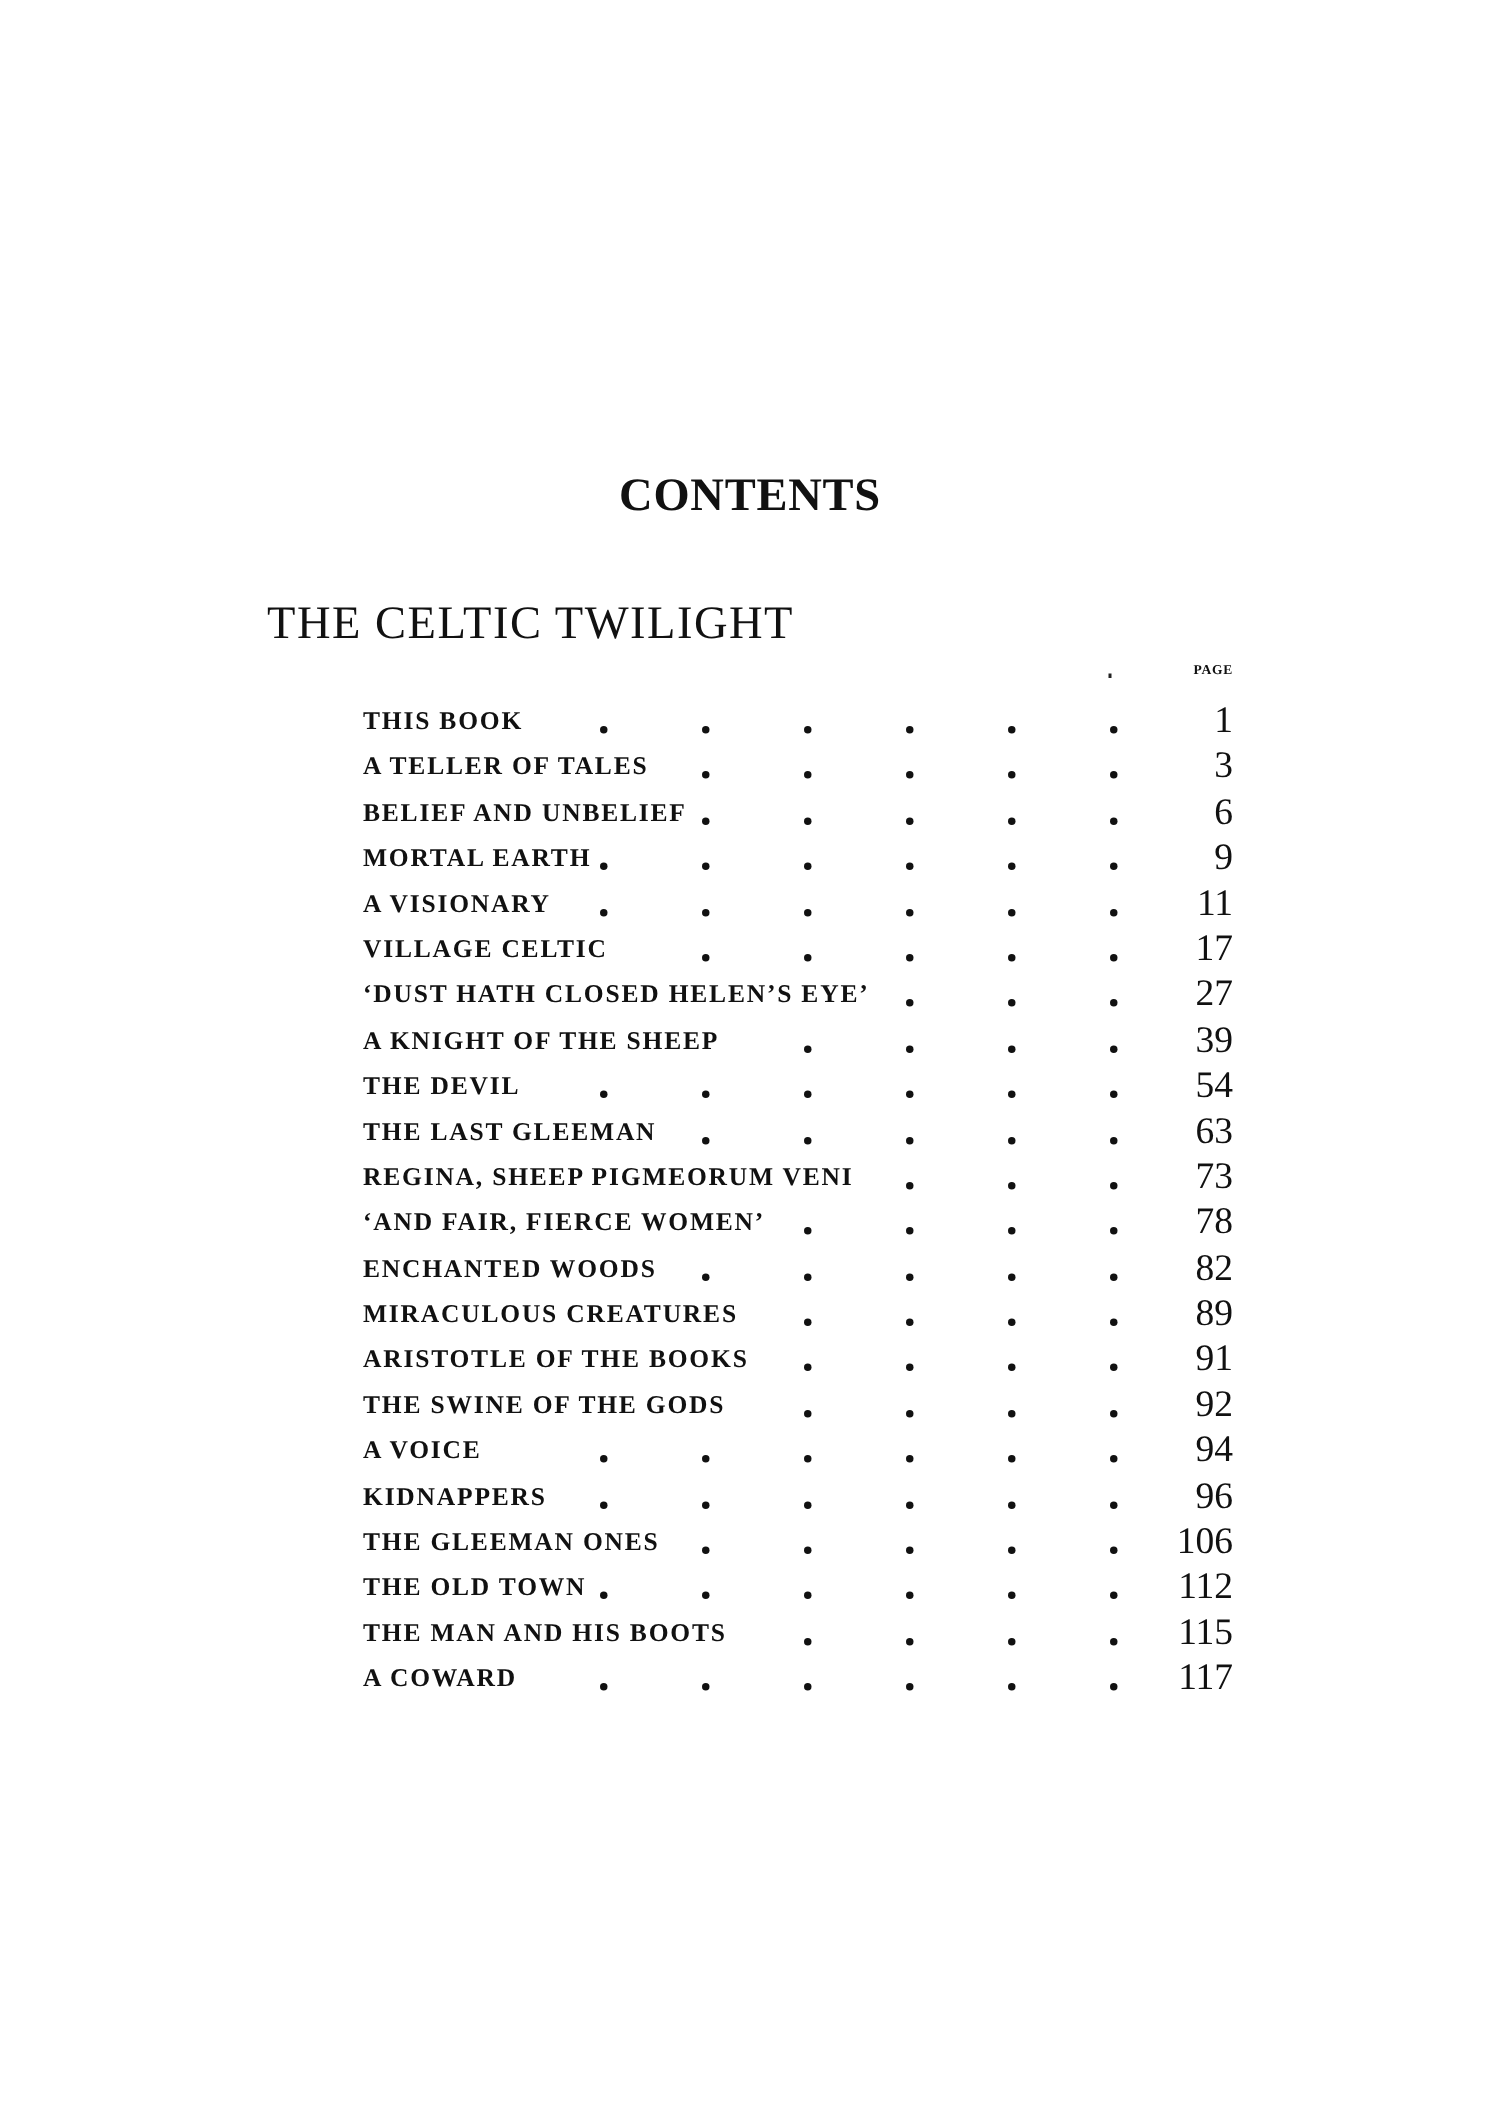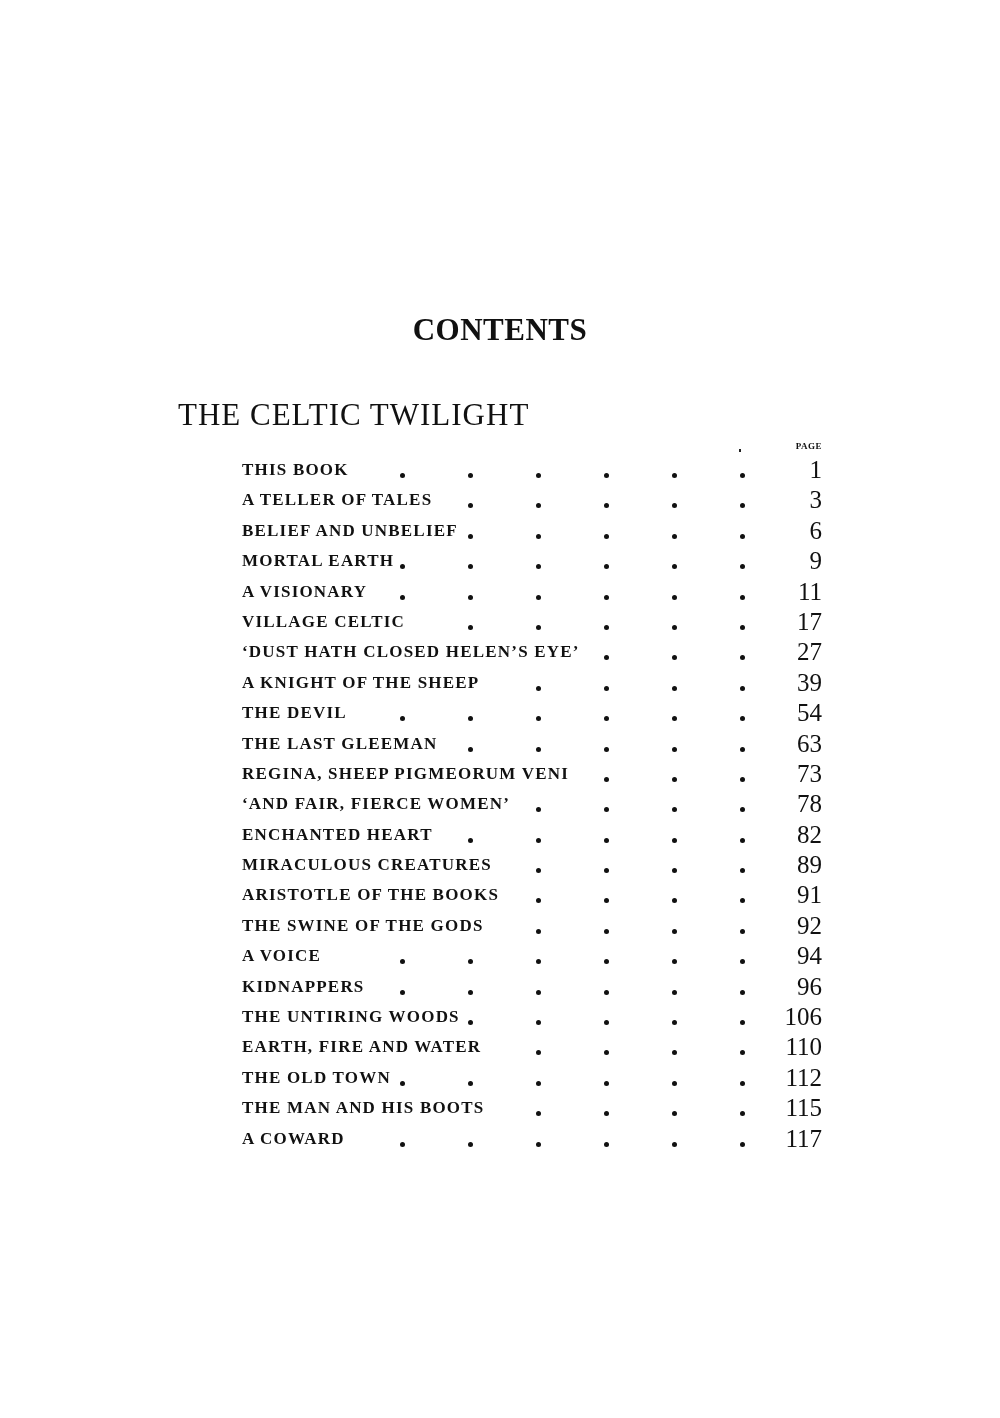--- a/index.html
+++ b/index.html
@@ -5,21 +5,21 @@
     html, body { margin: 0; padding: 0; background: #ffffff; }
     body { width: 1000px; height: 1418px; position: relative; overflow: hidden;
            font-family: "Liberation Serif", "DejaVu Serif", serif; color: #111; }
     .contents-heading { position: absolute; left: 0; width: 1000px; top: 312px;
            text-align: center; font-size: 31px; font-weight: bold; letter-spacing: 0.5px; }
     .section-title { position: absolute; left: 178px; top: 397px; font-size: 31px;
            font-weight: normal; letter-spacing: 1px; }
     .page-label { position: absolute; left: 786px; width: 36px; top: 441px; text-align: right;
            font-size: 9px; font-weight: bold; letter-spacing: 0.5px; }
     .stray-mark { position: absolute; left: 739px; top: 449px; width: 2px; height: 3px; background: #222; }
-    .toc { position: absolute; left: 242px; top: 456px; width: 580px; }
+    .toc { position: absolute; left: 242px; top: 467px; width: 580px; }
     .row { position: relative; height: 30.4px; }
     .entry-title { position: absolute; left: 0; top: 4px; font-size: 17px; font-weight: bold;
            letter-spacing: 1.2px; white-space: nowrap; background: #fff; padding-right: 4px; z-index: 2; }
     .dot { position: absolute; top: 17px; width: 5px; height: 5px; border-radius: 50%; background: #111; z-index: 1; }
     .page-num { position: absolute; right: 0; top: 0px; font-size: 25px; font-weight: normal; text-align: right; }
   </style>
 </head>
 <body>
 
 <div class="contents-heading">CONTENTS</div>
@@ -142,21 +142,21 @@
       <span class="entry-title">‘AND FAIR, FIERCE WOMEN’</span>
       <span class="dot" style="left: 158px;"></span>
       <span class="dot" style="left: 226px;"></span>
       <span class="dot" style="left: 294px;"></span>
       <span class="dot" style="left: 362px;"></span>
       <span class="dot" style="left: 430px;"></span>
       <span class="dot" style="left: 498px;"></span>
       <span class="page-num">78</span>
     </div>
     <div class="row">
-      <span class="entry-title">ENCHANTED HEART</span>
+      <span class="entry-title">ENCHANTED WOODS</span>
       <span class="dot" style="left: 158px;"></span>
       <span class="dot" style="left: 226px;"></span>
       <span class="dot" style="left: 294px;"></span>
       <span class="dot" style="left: 362px;"></span>
       <span class="dot" style="left: 430px;"></span>
       <span class="dot" style="left: 498px;"></span>
       <span class="page-num">82</span>
     </div>
     <div class="row">
       <span class="entry-title">MIRACULOUS CREATURES</span>
@@ -202,38 +202,28 @@
       <span class="entry-title">KIDNAPPERS</span>
       <span class="dot" style="left: 158px;"></span>
       <span class="dot" style="left: 226px;"></span>
       <span class="dot" style="left: 294px;"></span>
       <span class="dot" style="left: 362px;"></span>
       <span class="dot" style="left: 430px;"></span>
       <span class="dot" style="left: 498px;"></span>
       <span class="page-num">96</span>
     </div>
     <div class="row">
-      <span class="entry-title">THE UNTIRING WOODS</span>
+      <span class="entry-title">THE GLEEMAN ONES</span>
       <span class="dot" style="left: 158px;"></span>
       <span class="dot" style="left: 226px;"></span>
       <span class="dot" style="left: 294px;"></span>
       <span class="dot" style="left: 362px;"></span>
       <span class="dot" style="left: 430px;"></span>
       <span class="dot" style="left: 498px;"></span>
       <span class="page-num">106</span>
-    </div>
-    <div class="row">
-      <span class="entry-title">EARTH, FIRE AND WATER</span>
-      <span class="dot" style="left: 158px;"></span>
-      <span class="dot" style="left: 226px;"></span>
-      <span class="dot" style="left: 294px;"></span>
-      <span class="dot" style="left: 362px;"></span>
-      <span class="dot" style="left: 430px;"></span>
-      <span class="dot" style="left: 498px;"></span>
-      <span class="page-num">110</span>
     </div>
     <div class="row">
       <span class="entry-title">THE OLD TOWN</span>
       <span class="dot" style="left: 158px;"></span>
       <span class="dot" style="left: 226px;"></span>
       <span class="dot" style="left: 294px;"></span>
       <span class="dot" style="left: 362px;"></span>
       <span class="dot" style="left: 430px;"></span>
       <span class="dot" style="left: 498px;"></span>
       <span class="page-num">112</span>

